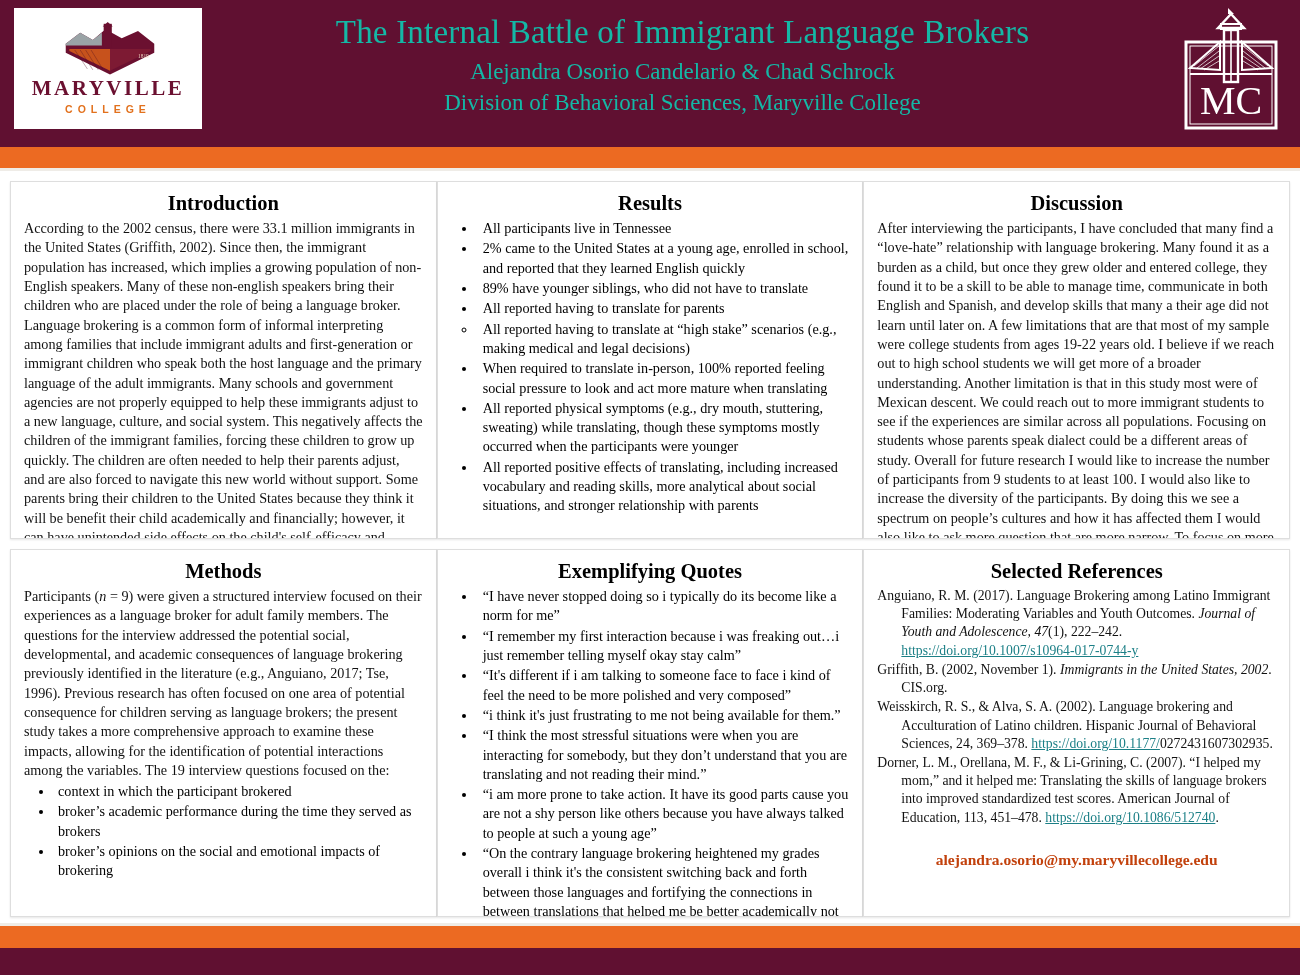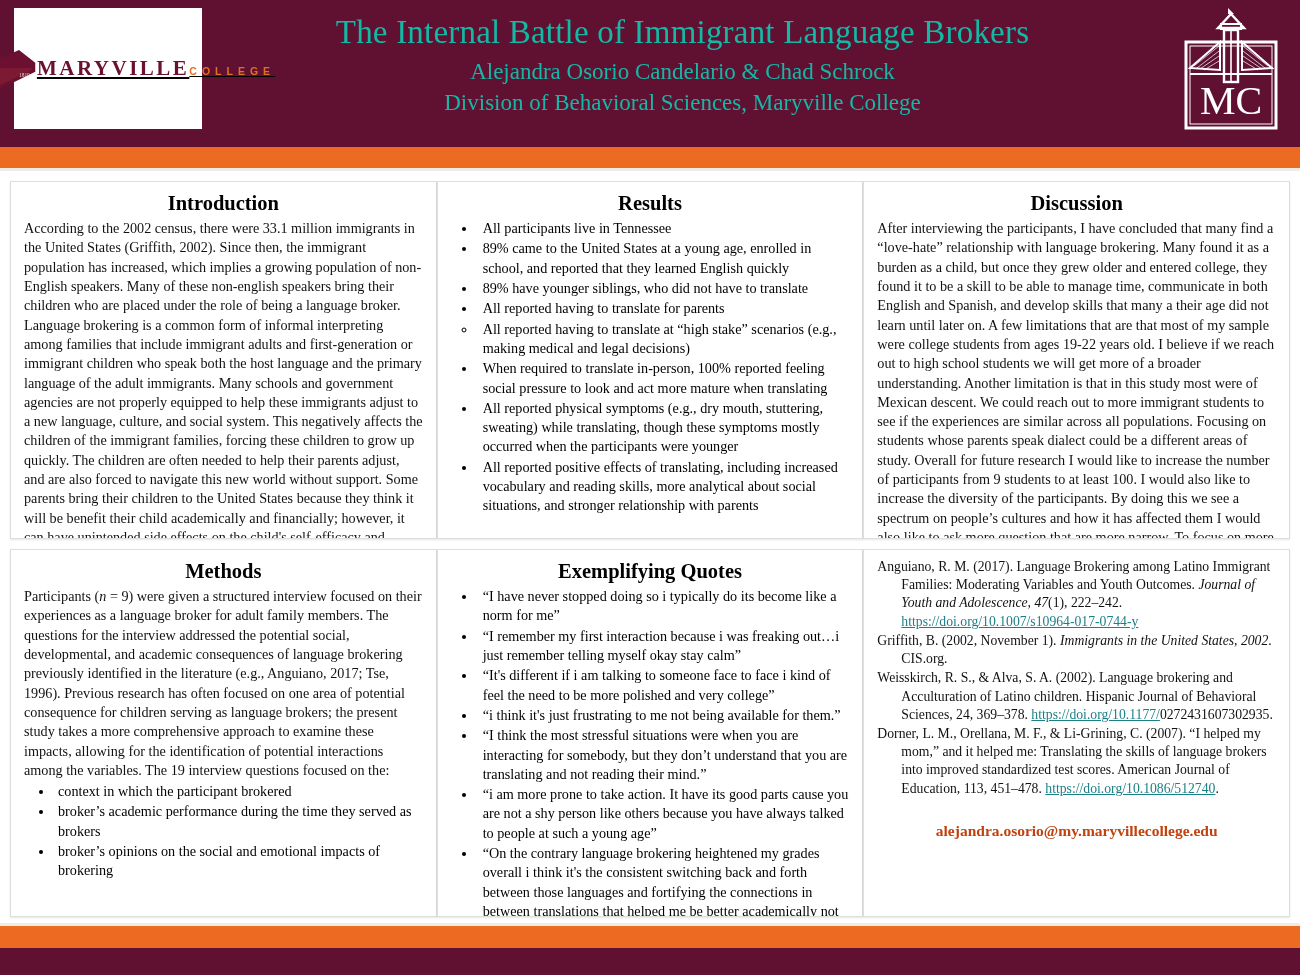--- a/index.html
+++ b/index.html
@@ -20,23 +20,22 @@
   }
   .header-orange{
     height:21px;
     background:#ec6a22;
     border-bottom:3px solid #efece7;
   }
   .logo-left{
     position:absolute;left:14px;top:8px;
     width:188px;height:121px;
     background:#ffffff;
-    display:flex;flex-direction:row;align-items:center;justify-content:center;
+    display:flex;flex-direction:column;align-items:center;justify-content:center;
     box-sizing:border-box;
-    text-decoration:underline;
   }
   .mville-mark{width:96px;height:54px;position:relative;margin-bottom:2px;}
   .mville-word{
     font-family:"Liberation Serif", serif;
     font-size:21px;letter-spacing:2.5px;color:#6b1030;font-weight:700;
     line-height:1;
   }
   .mville-sub{
     font-family:"Liberation Sans", sans-serif;
     font-size:10.5px;letter-spacing:5px;color:#e2711d;font-weight:700;
@@ -181,21 +180,21 @@
 
       <div class="panel">
         <div class="panel-title">Introduction</div>
         <div class="body-text">According to the 2002 census, there were 33.1 million immigrants in the United States (Griffith, 2002). Since then, the immigrant population has increased, which implies a growing population of non-English speakers. Many of these non-english speakers bring their children who are placed under the role of being a language broker. Language brokering is a common form of informal interpreting among families that include immigrant adults and first-generation or immigrant children who speak both the host language and the primary language of the adult immigrants. Many schools and government agencies are not properly equipped to help these immigrants adjust to a new language, culture, and social system. This negatively affects the children of the immigrant families, forcing these children to grow up quickly. The children are often needed to help their parents adjust, and are also forced to navigate this new world without support. Some parents bring their children to the United States because they think it will be benefit their child academically and financially; however, it can have unintended side effects on the child's self-efficacy and academic achievements. The current study uses a qualitative approach to investigate the experiences of children of immigrants.</div>
       </div>
 
       <div class="panel">
         <div class="panel-title">Results</div>
         <ul class="blist">
           <li>All participants live in Tennessee</li>
-          <li>89% came to the United States at a young age, enrolled in school, and reported that they learned English quickly</li>
+          <li>2% came to the United States at a young age, enrolled in school, and reported that they learned English quickly</li>
           <li>89% have younger siblings, who did not have to translate</li>
           <li>All reported having to translate for parents</li>
           <li style="list-style:none;margin-left:-26px;padding-left:0">
             <ul class="sublist">
               <li>All reported having to translate at “high stake” scenarios (e.g., making medical and legal decisions)</li>
             </ul>
           </li>
           <li>When required to translate in-person, 100% reported feeling social pressure to look and act more mature when translating</li>
           <li>All reported physical symptoms (e.g., dry mouth, stuttering, sweating) while translating, though these symptoms mostly occurred when the participants were younger</li>
           <li>All reported positive effects of translating, including increased vocabulary and reading skills, more analytical about social situations, and stronger relationship with parents</li>
@@ -218,29 +217,30 @@
           <li>broker’s academic performance during the time they served as brokers</li>
           <li>broker’s opinions on the social and emotional impacts of brokering</li>
         </ul>
       </div>
 
       <div class="panel">
         <div class="panel-title">Exemplifying Quotes</div>
         <ul class="blist">
           <li>“I have never stopped doing so i typically do its become like a norm for me”</li>
           <li>“I remember my first interaction because i was freaking out…i just remember telling myself okay stay calm”</li>
-          <li>“It's different if i am talking to someone face to face i kind of feel the need to be more polished and very college”</li>
+          <li>“It's different if i am talking to someone face to face i kind of feel the need to be more polished and very composed”</li>
           <li>“i think it's just frustrating to me not being available for them.”</li>
           <li>“I think the most stressful situations were when you are interacting for somebody, but they don’t understand that you are translating and not reading their mind.”</li>
           <li>“i am more prone to take action. It have its good parts cause you are not a shy person like others because you have always talked to people at such a young age”</li>
           <li>“On the contrary language brokering heightened my grades overall i think it's the consistent switching back and forth between those languages and fortifying the connections in between translations that helped me be better academically not just in spanish but in english as well”</li>
         </ul>
       </div>
 
       <div class="panel">
+        <div class="panel-title">Selected References</div>
         <div class="refs" id="refs-host">
             <div class="ref"><span>Anguiano, R. M. (2017). Language Brokering among Latino Immigrant Families: Moderating Variables and Youth Outcomes. </span><i>Journal of Youth and Adolescence, 47</i><span>(1), 222–242. </span><span class="lnk">https://doi.org/10.1007/s10964-017-0744-y</span></div>
             <div class="ref"><span>Griffith, B. (2002, November 1). </span><i>Immigrants in the United States, 2002</i><span>. CIS.org.</span></div>
             <div class="ref"><span>Weisskirch, R. S., &amp; Alva, S. A. (2002). Language brokering and Acculturation of Latino children. Hispanic Journal of Behavioral Sciences, 24, 369–378. </span><span class="lnk">https://doi.org/10.1177/</span><span>0272431607302935.</span></div>
             <div class="ref"><span>Dorner, L. M., Orellana, M. F., &amp; Li-Grining, C. (2007). “I helped my mom,” and it helped me: Translating the skills of language brokers into improved standardized test scores. American Journal of Education, 113, 451–478. </span><span class="lnk">https://doi.org/10.1086/512740</span><span>.</span></div>
           </div>
         <div class="email">alejandra.osorio@my.maryvillecollege.edu</div>
       </div>
     </div>
   </div>

